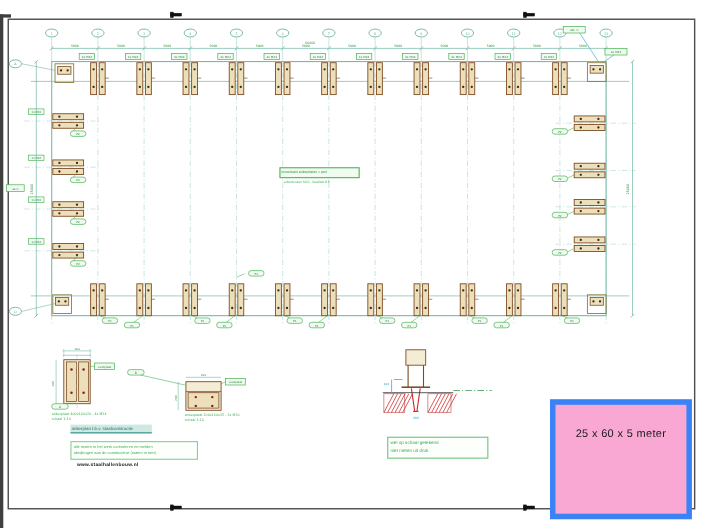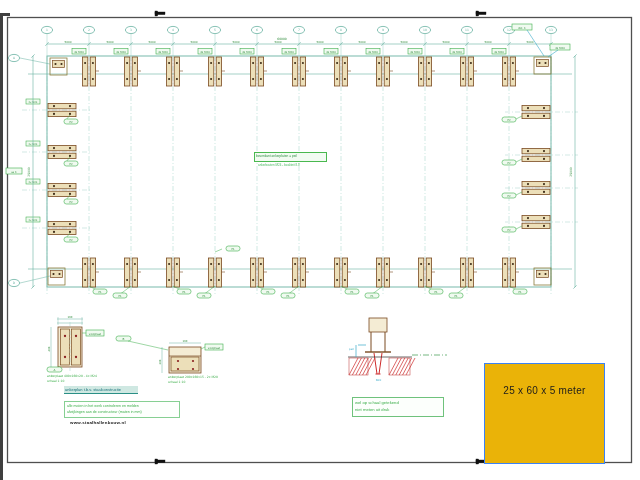--- a/index.html
+++ b/index.html
@@ -1,20 +1,20 @@
 <!DOCTYPE html>
 <html><head>
 <meta charset="utf-8">
 <style>
   html,body{margin:0;padding:0;background:#ffffff;}
   .stage{position:relative;width:640px;height:480px;background:#fff;overflow:hidden;
          font-family:"Liberation Sans",sans-serif;}
   .stage svg{position:absolute;left:0;top:0;}
   .overlay{position:absolute;}
-  .titleblock{left:484px;top:363px;width:119px;height:99px;border:1px solid #3b82f6;background:#eab308;}
+  .titleblock{left:500px;top:363px;width:119px;height:99px;border:5px solid #3b82f6;background:#f9a8d4;}
   .titleblock span{display:block;text-align:center;margin-top:21px;font-size:10px;color:#1c1c1c;
                    letter-spacing:.3px;}
   .heading{left:64px;top:386px;width:72px;height:7px;background:#cfe8e2;color:#17707a;
            font-size:4px;line-height:7px;white-space:nowrap;overflow:hidden;
            border-bottom:1px solid #2a8f86;padding:0 1px;}
   .notebox{left:64px;top:401px;width:110px;height:13px;border:1px solid #86cf92;background:#fdfffd;
            color:#3dae4b;font-size:3.6px;line-height:6px;padding:1px 2px;white-space:nowrap;overflow:hidden;}
   .urltext{left:70px;top:420px;font-size:4.4px;font-weight:bold;color:#141414;letter-spacing:.25px;}
   .groundnote{left:352px;top:397px;width:86px;height:16px;border:1px solid #6fc27c;background:#fcfffc;
               color:#3dae4b;font-size:4.2px;line-height:7px;padding:1px 2px;white-space:nowrap;overflow:hidden;}

